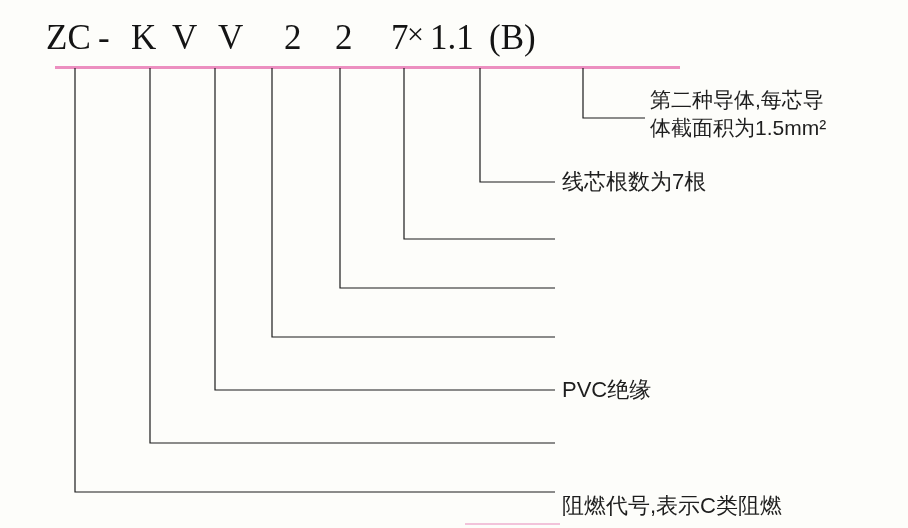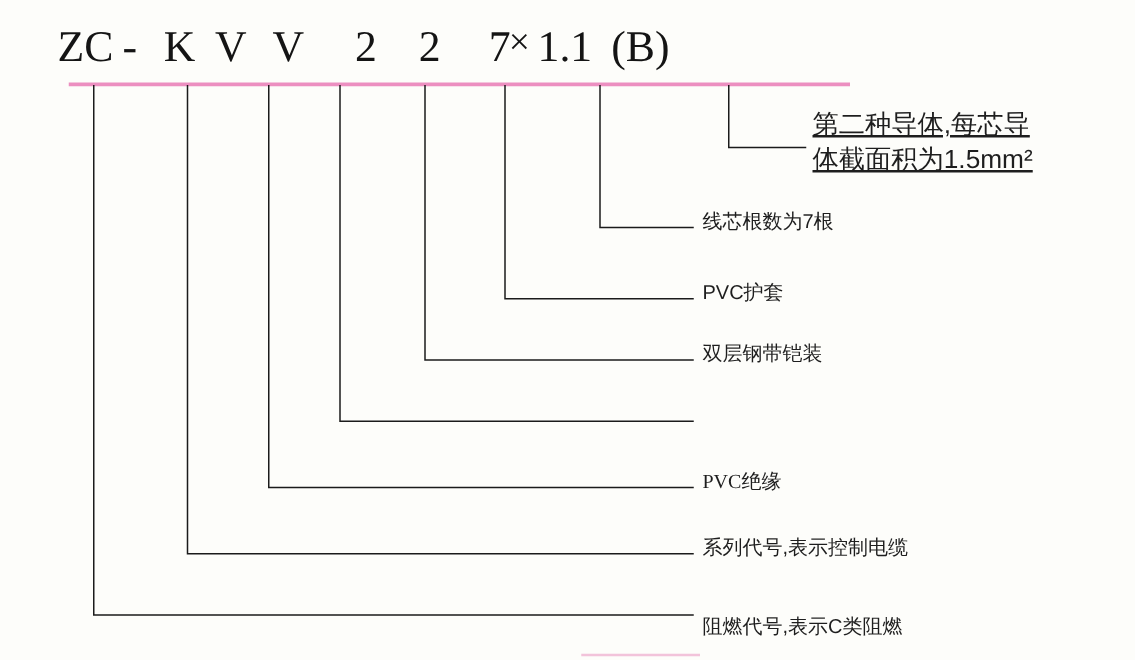--- a/index.html
+++ b/index.html
@@ -62,38 +62,37 @@
   }
   svg.connectors polyline {
     fill: none;
     stroke: #1b1b1b;
     stroke-width: 1.2;
   }
   
   .diagram-label {
     position: absolute;
     left: 562px;
-    font-size: 16px;
+    font-size: 22px;
     color: #1e1e1e;
     white-space: nowrap;
     line-height: 1.25;
   }
   .lbl-conductor {
     left: 650px;
     top: 86px;
     font-size: 21px;
     white-space: pre-line;
     line-height: 1.35;
-    text-decoration: underline;
   }
   .lbl-cores   { top: 168px; }
   .lbl-sheath  { top: 225px; }
   .lbl-armor   { top: 274px; }
   .lbl-inner   { top: 323px; }
-  .lbl-insul   { top: 376px; font-family: Liberation Serif, serif; }
+  .lbl-insul   { top: 376px; }
   .lbl-series  { top: 429px; }
   .lbl-flame   { top: 492px; }
 </style>
 </head>
 <body>
 
 <div class="stage">
 
   <span class="code-part p-zc">ZC</span>
   <span class="code-part p-dash">-</span>
@@ -116,21 +115,18 @@
     <polyline points="340,68 340,288 555,288"></polyline>
     <polyline points="272,68 272,337 555,337"></polyline>
     <polyline points="215,68 215,390 555,390"></polyline>
     <polyline points="150,68 150,443 555,443"></polyline>
     <polyline points="75,68 75,492 555,492"></polyline>
   </svg>
 
   <div class="diagram-label lbl-conductor">第二种导体,每芯导
 体截面积为1.5mm²</div>
   <div class="diagram-label lbl-cores">线芯根数为7根</div>
-  <div class="diagram-label lbl-sheath">PVC护套</div>
-  <div class="diagram-label lbl-armor">双层钢带铠装</div>
   <div class="diagram-label lbl-insul">PVC绝缘</div>
-  <div class="diagram-label lbl-series">系列代号,表示控制电缆</div>
   <div class="diagram-label lbl-flame">阻燃代号,表示C类阻燃</div>
 
   <div class="bottom-line"></div>
 
 </div>
 
 </body></html>

